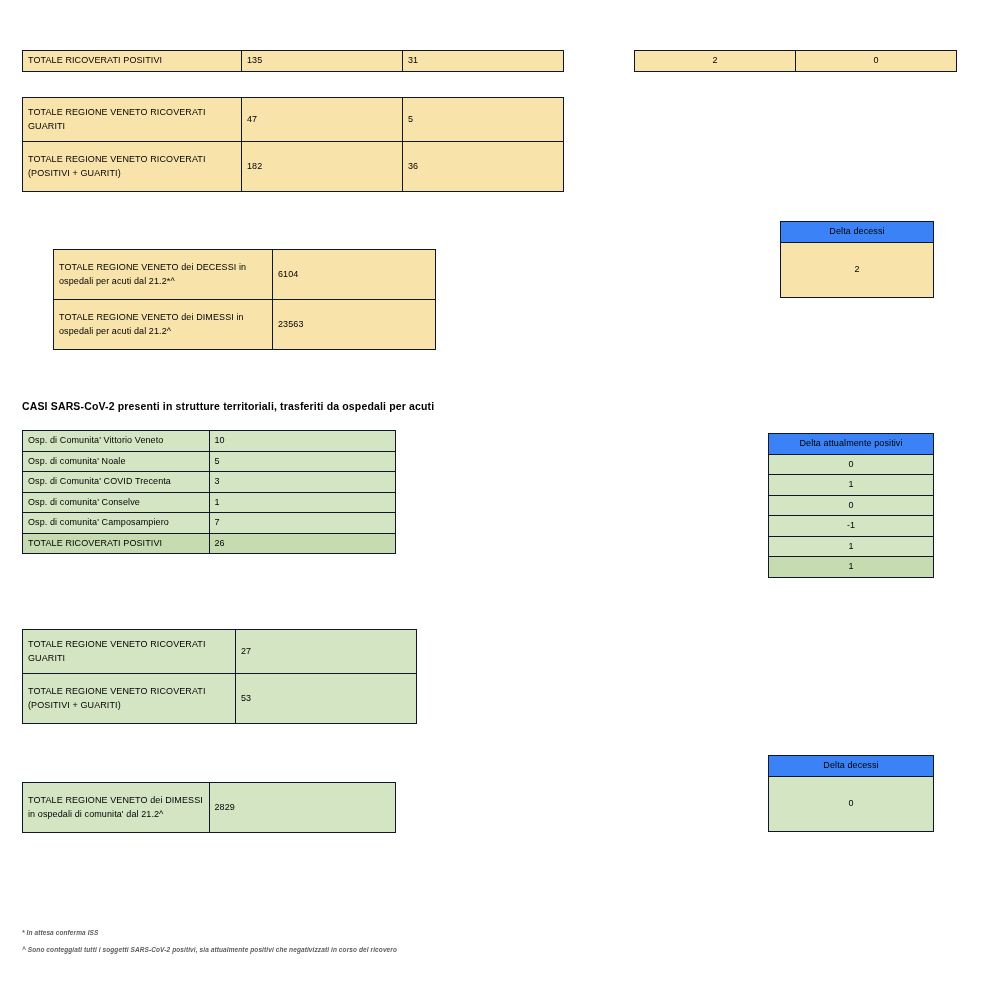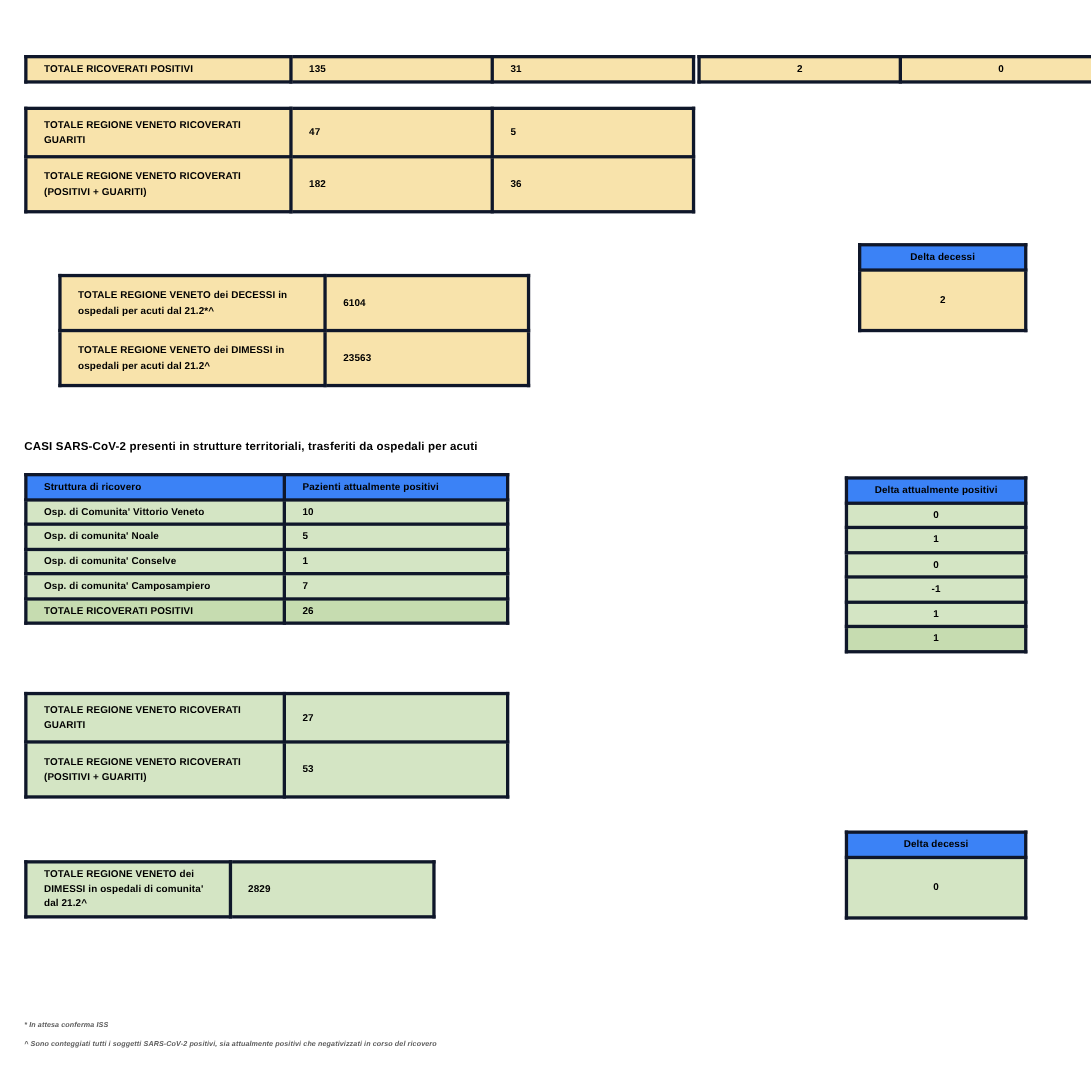--- a/index.html
+++ b/index.html
@@ -23,24 +23,24 @@
     height: 982px;
   }
 
   
   table.grid {
     border-collapse: collapse;
     table-layout: fixed;
     position: absolute;
   }
   table.grid td {
-    border: 3px solid #0f172a;
-    padding: 3px 15px;
+    border: 1px solid #0f172a;
+    padding: 3px 5px;
     font-size: 9px;
-    font-weight: bold;
+    font-weight: normal;
     line-height: 1.5;
     vertical-align: middle;
     letter-spacing: .1px;
   }
   td.label {
     text-align: left;
   }
   td.val {
     text-align: left;
   }
@@ -168,31 +168,31 @@
     <tr class="h-deltabox yellow big-val">
       <td>2</td>
     </tr>
   </tbody>
     </table>
 
   <div class="section-title" id="heading-terr">CASI SARS-CoV-2 presenti in strutture territoriali, trasferiti da ospedali per acuti</div>
 
   <table class="grid" id="t-terr-main">
     <tbody>
-        <tr class="h-one pinkhead">
-      <td class="label" style="width:202px">Struttura di ricovero</td>
-      <td class="val" style="width:170px">Pazienti attualmente positivi</td>
-    </tr>
     <tr class="h-one green">
       <td class="label">Osp. di Comunita' Vittorio Veneto</td>
       <td class="val">10</td>
     </tr>
     <tr class="h-one green">
       <td class="label">Osp. di comunita' Noale</td>
       <td class="val">5</td>
+    </tr>
+    <tr class="h-one green">
+      <td class="label">Osp. di Comunita' COVID Trecenta</td>
+      <td class="val">3</td>
     </tr>
     <tr class="h-one green">
       <td class="label">Osp. di comunita' Conselve</td>
       <td class="val">1</td>
     </tr>
     <tr class="h-one green">
       <td class="label">Osp. di comunita' Camposampiero</td>
       <td class="val">7</td>
     </tr>
     <tr class="h-one green-strong">

